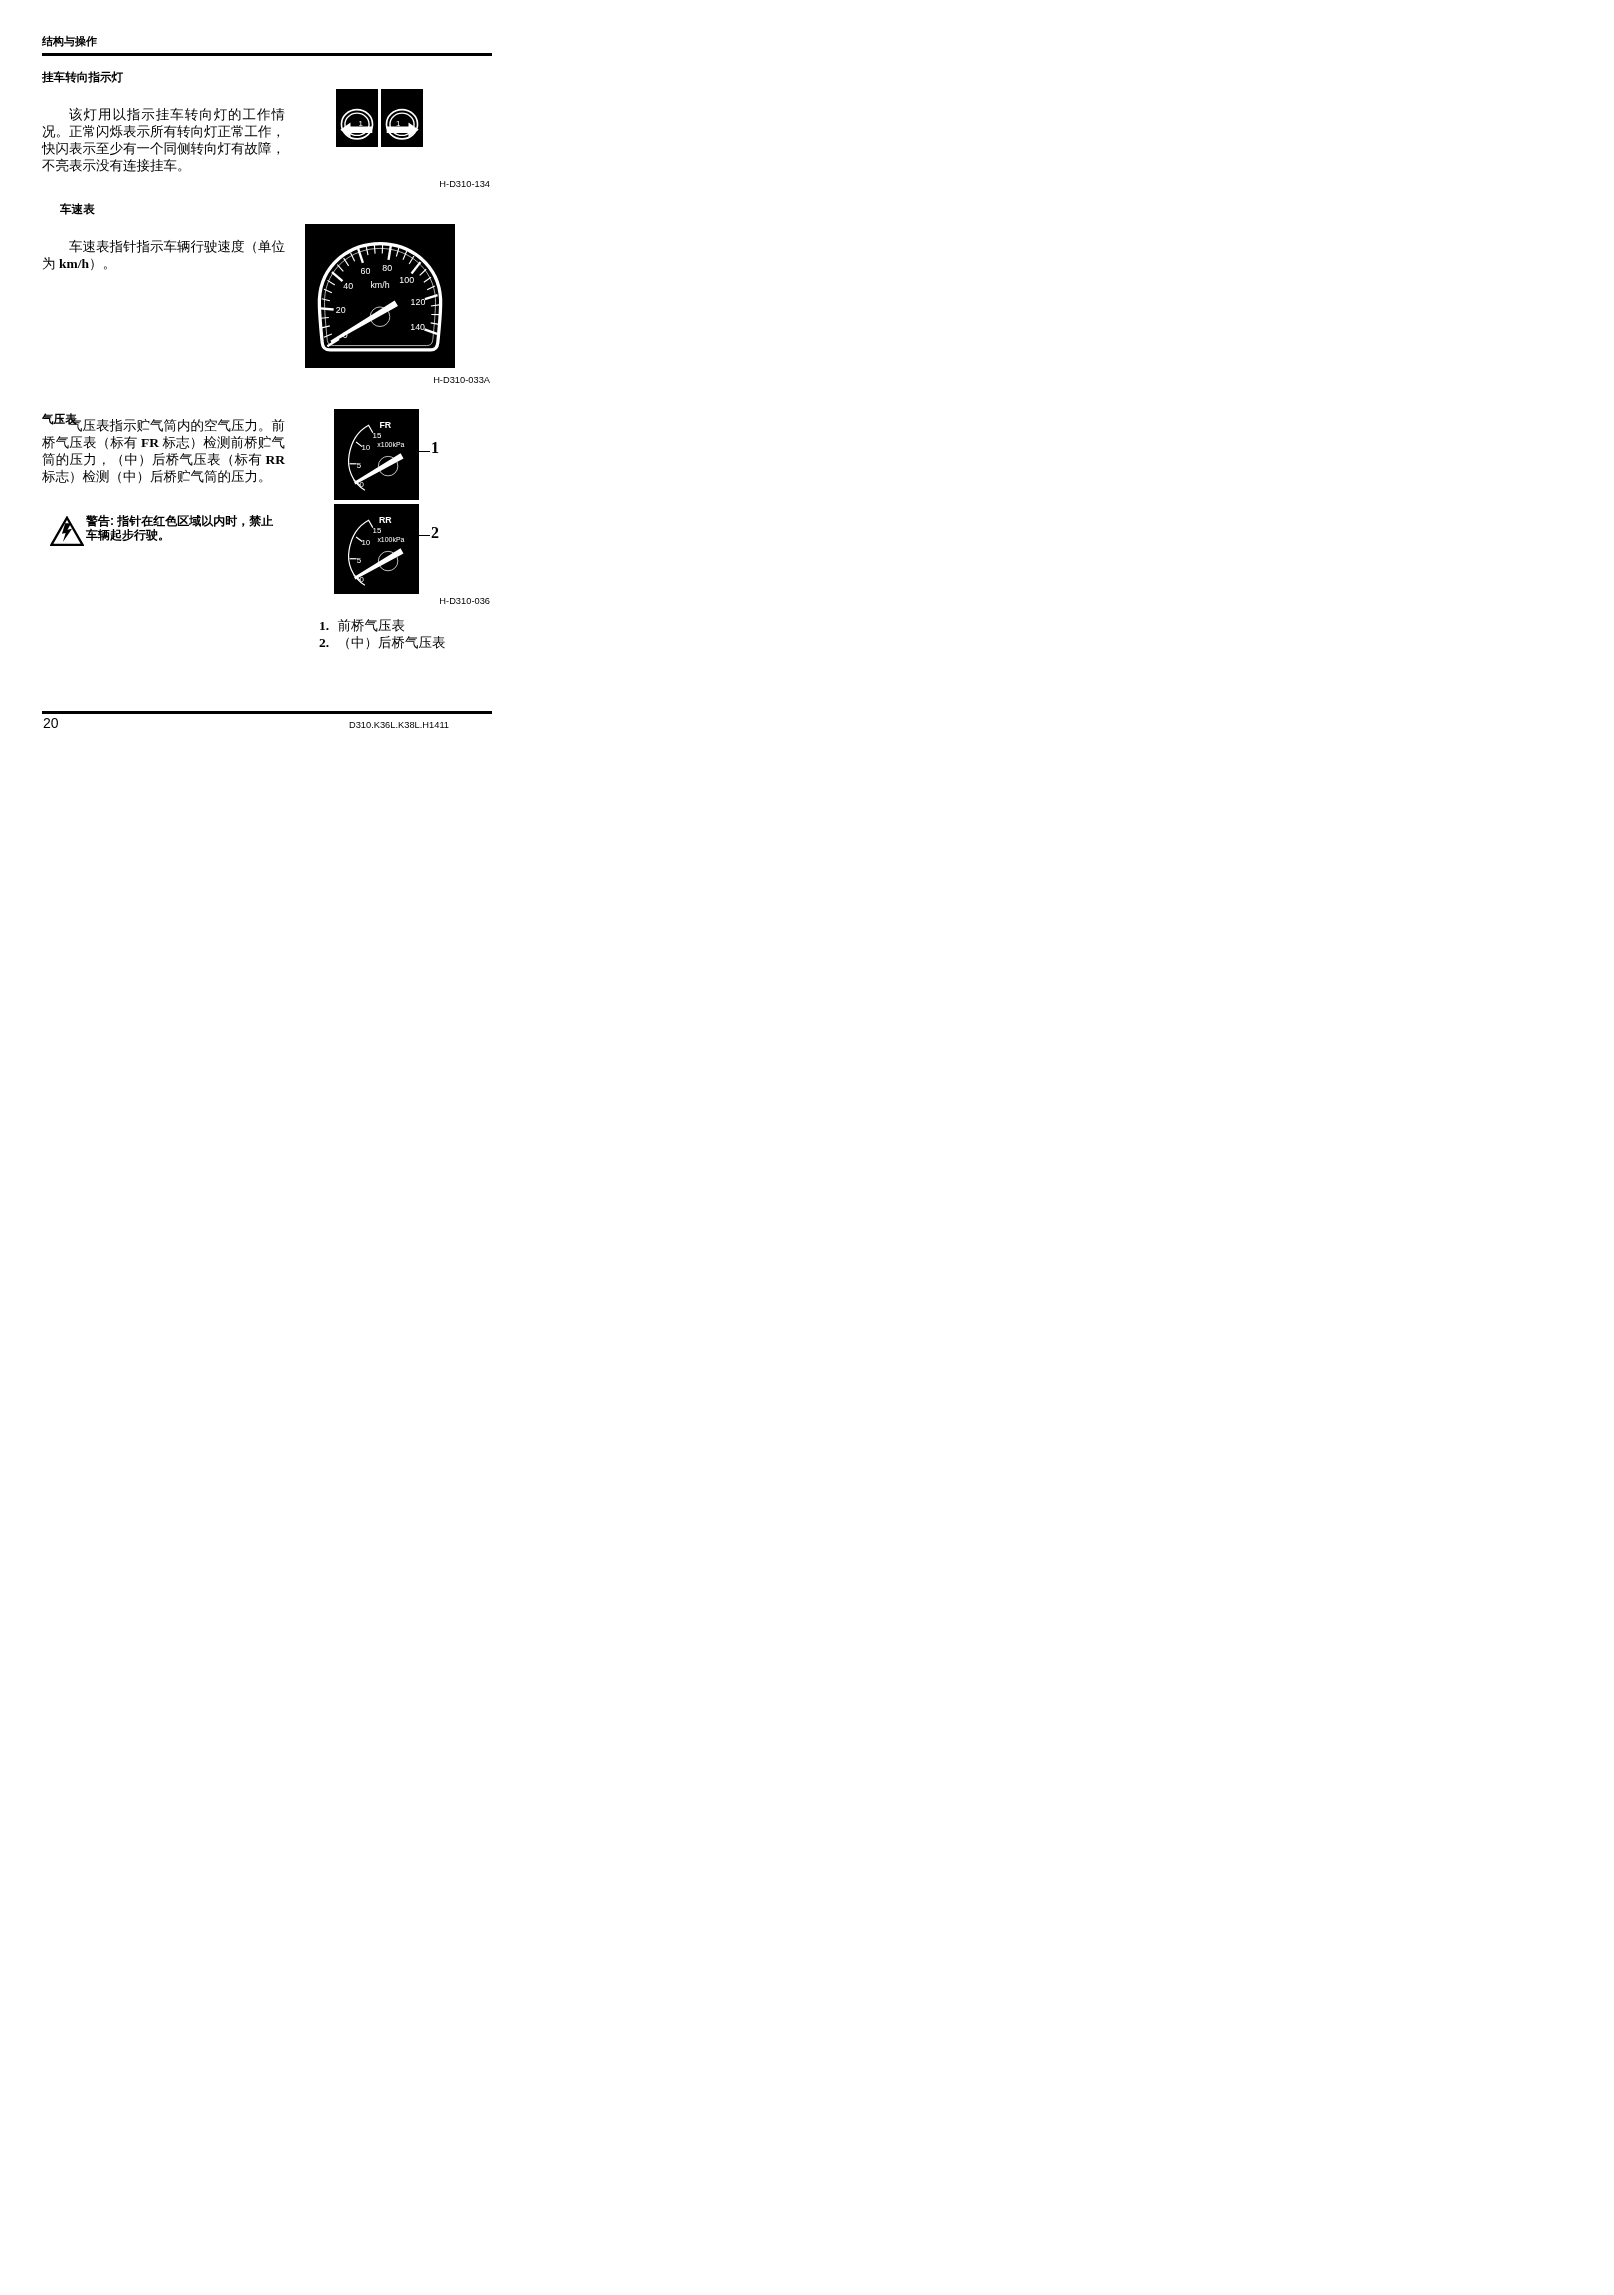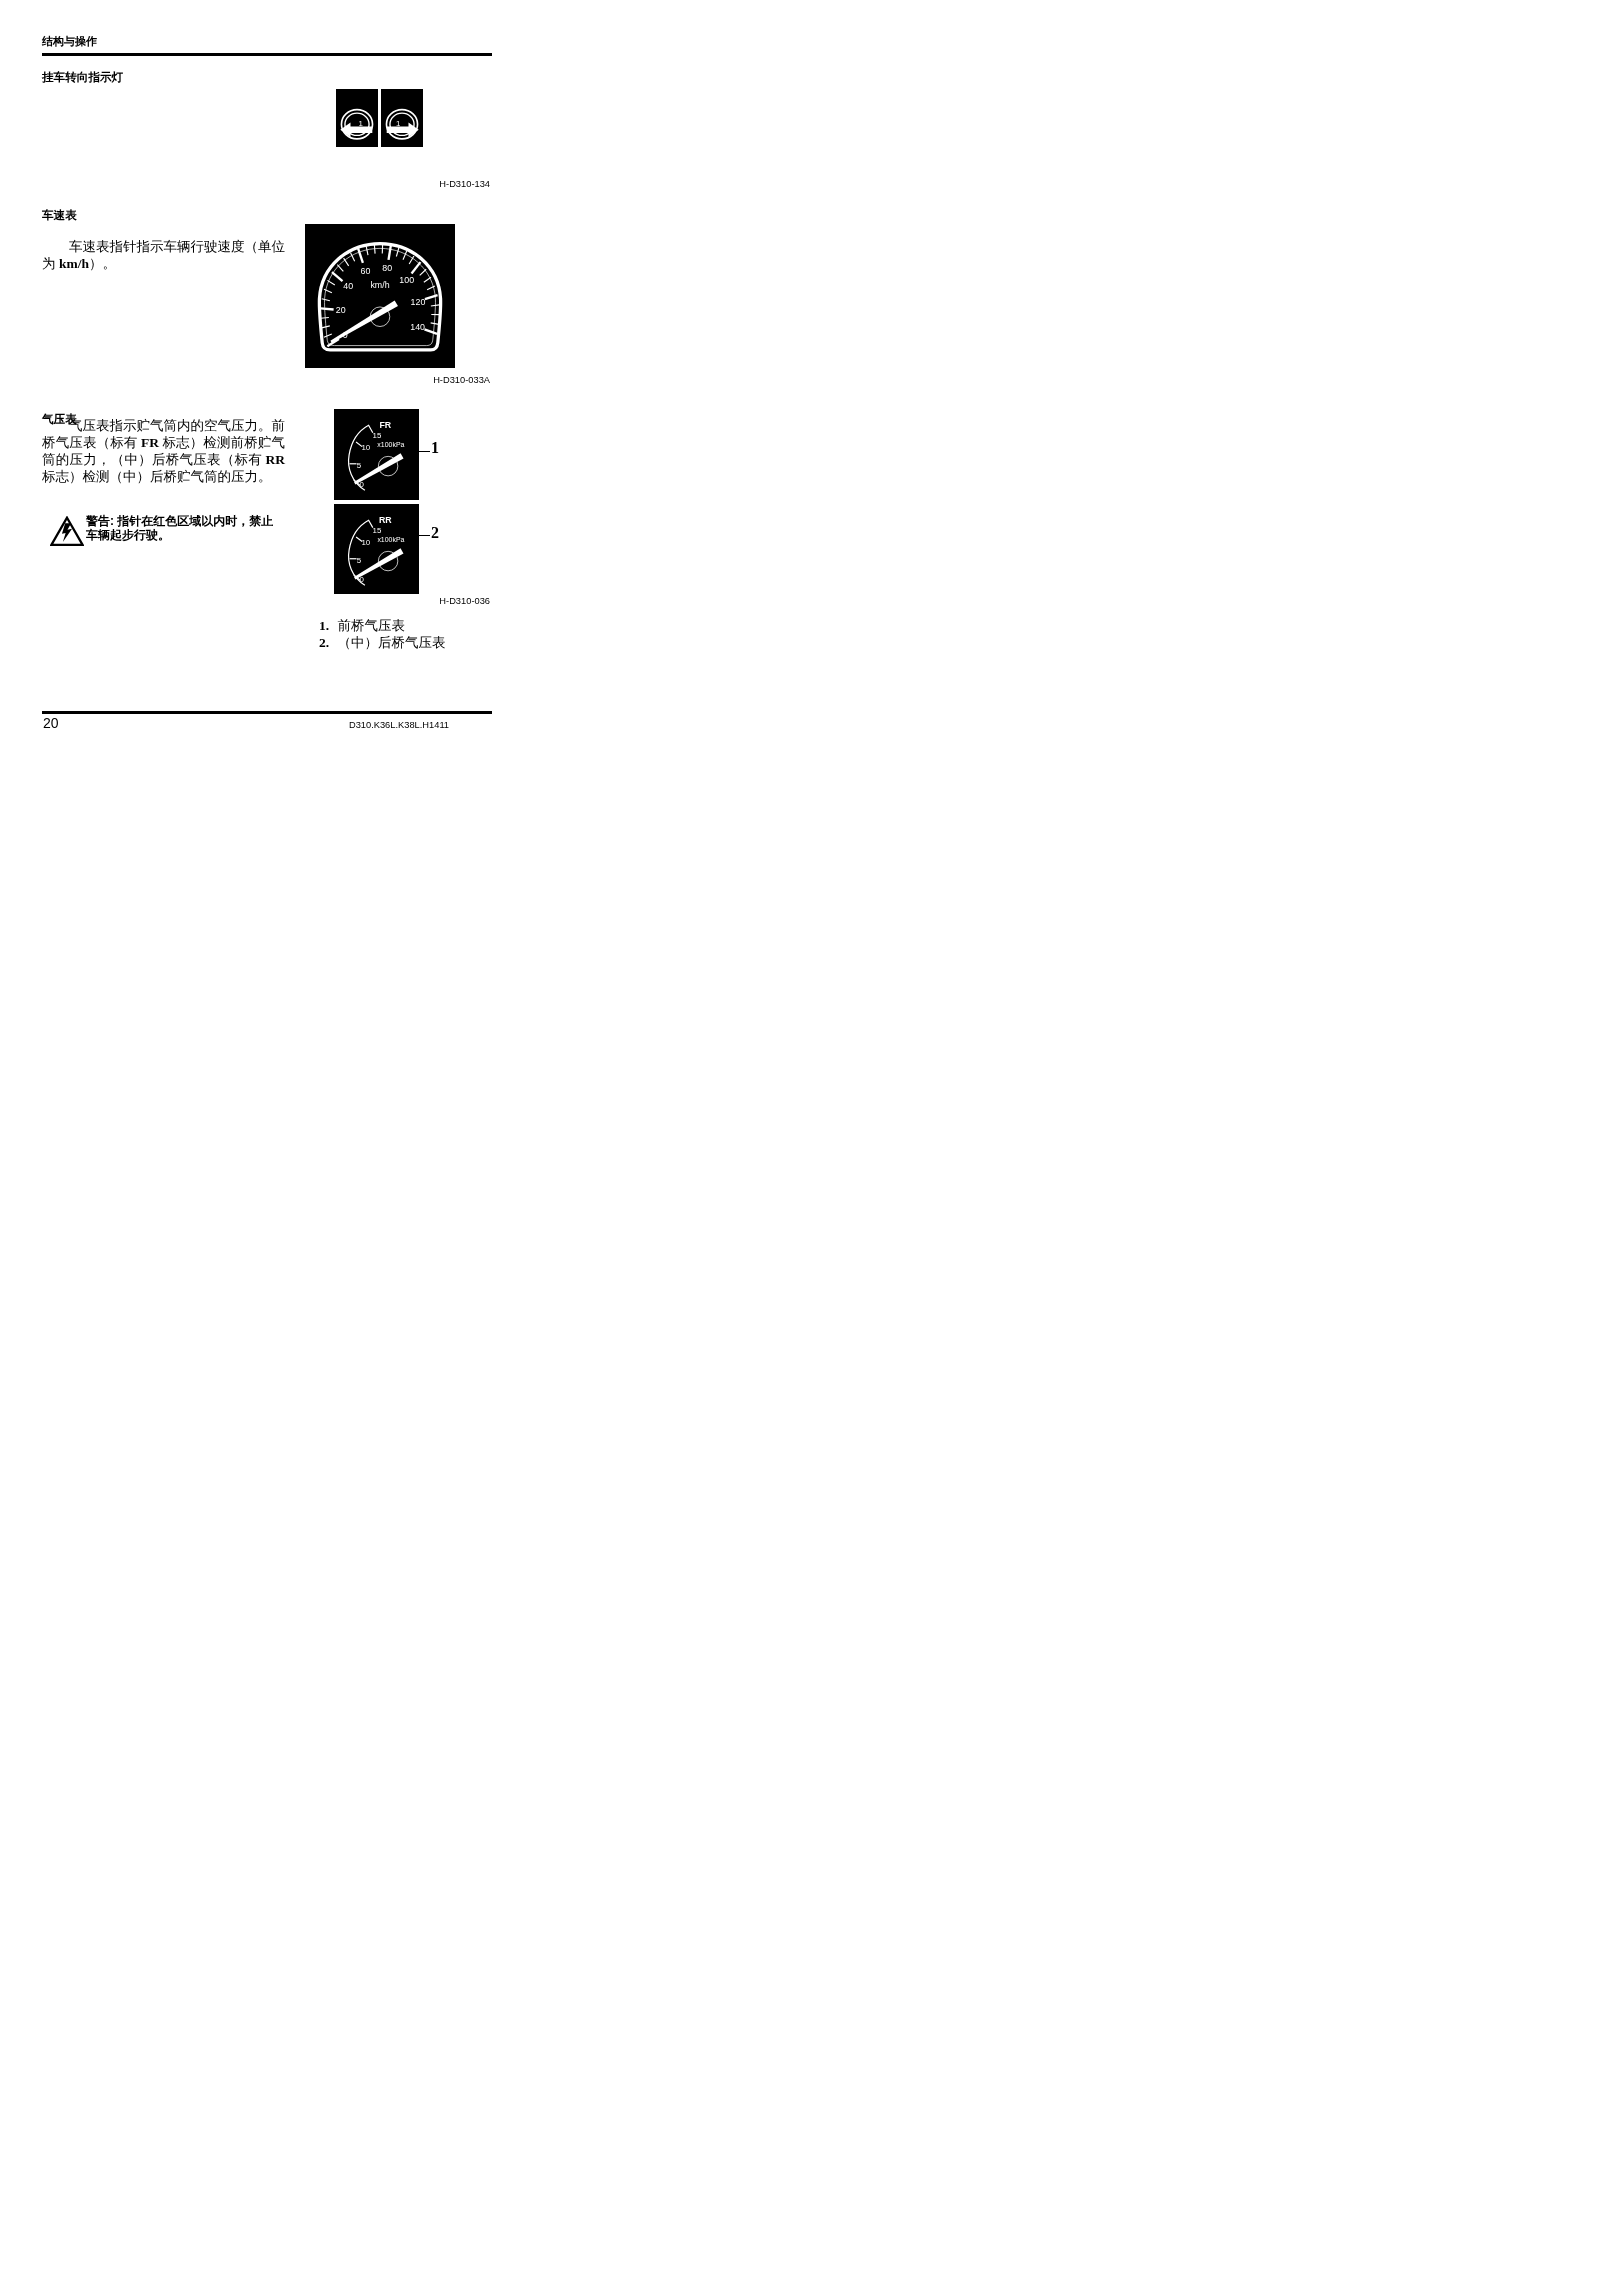--- a/index.html
+++ b/index.html
@@ -7,21 +7,21 @@
     position:relative;width:538px;height:765px;background:#ffffff;color:#000;
     font-family:"Liberation Serif",serif;overflow:hidden;
   }
   .abs{position:absolute;}
   .doc-header{left:42px;top:34px;font-family:"Liberation Sans",sans-serif;font-weight:bold;font-size:11px;}
   .rule{left:42px;width:450px;background:#000;}
   .hdr-rule{top:53px;height:3.3px;}
   .ftr-rule{top:711px;height:3.3px;}
   .sec-heading{left:42px;font-family:"Liberation Sans",sans-serif;font-weight:bold;font-size:11.6px;}
   .h-s1{top:70px;}
-  .h-s2{top:208px;}
+  .h-s2{top:202px;margin-left:18px;}
   .h-s3{top:388px;margin-top:24px;}
   .body-text{font-size:13.5px;line-height:17px;text-align:justify;text-indent:2em;}
   .p-s1{left:42px;top:92px;width:243px;}
   .p-s2{left:42px;top:224px;width:243px;}
   .p-s3{left:42px;top:403px;width:243px;}
   .figure{background:#000;}
   .fig-ts{left:336px;top:89px;width:87px;height:58px;}
   .ts-box{position:absolute;top:0;width:42px;height:58px;background:#000;}
   .fig-speedo{left:305px;top:224px;width:150px;height:144px;}
   .fig-gauge-fr{left:334px;top:409px;width:85px;height:91px;}
@@ -48,20 +48,21 @@
 </style>
 </head>
 <body>
 
 <div class="page">
 
   <div class="abs doc-header">结构与操作</div>
   <div class="abs rule hdr-rule"></div>
 
   <div class="abs sec-heading h-s1">挂车转向指示灯</div>
+  <p class="abs body-text p-s1">该灯用以指示挂车转向灯的工作情况。正常闪烁表示所有转向灯正常工作，快闪表示至少有一个同侧转向灯有故障，不亮表示没有连接挂车。</p>
 
   <div class="abs fig-ts">
     <div class="ts-box" style="left:0;">
       <svg viewBox="0 0 90 125" width="42" height="58">
           <ellipse cx="45" cy="76" rx="33.5" ry="31.5" fill="none" stroke="#fff" stroke-width="3.5"></ellipse>
           <ellipse cx="45" cy="76" rx="26" ry="24" fill="none" stroke="#fff" stroke-width="3"></ellipse>
           <polygon points="9,88 31,72 31,81 78,81 78,95 31,95 31,104" fill="#fff"></polygon>
           <text x="53" y="79" fill="#fff" text-anchor="middle" font-family="Liberation Sans, sans-serif" font-size="17">1</text>
         </svg>
     </div>

